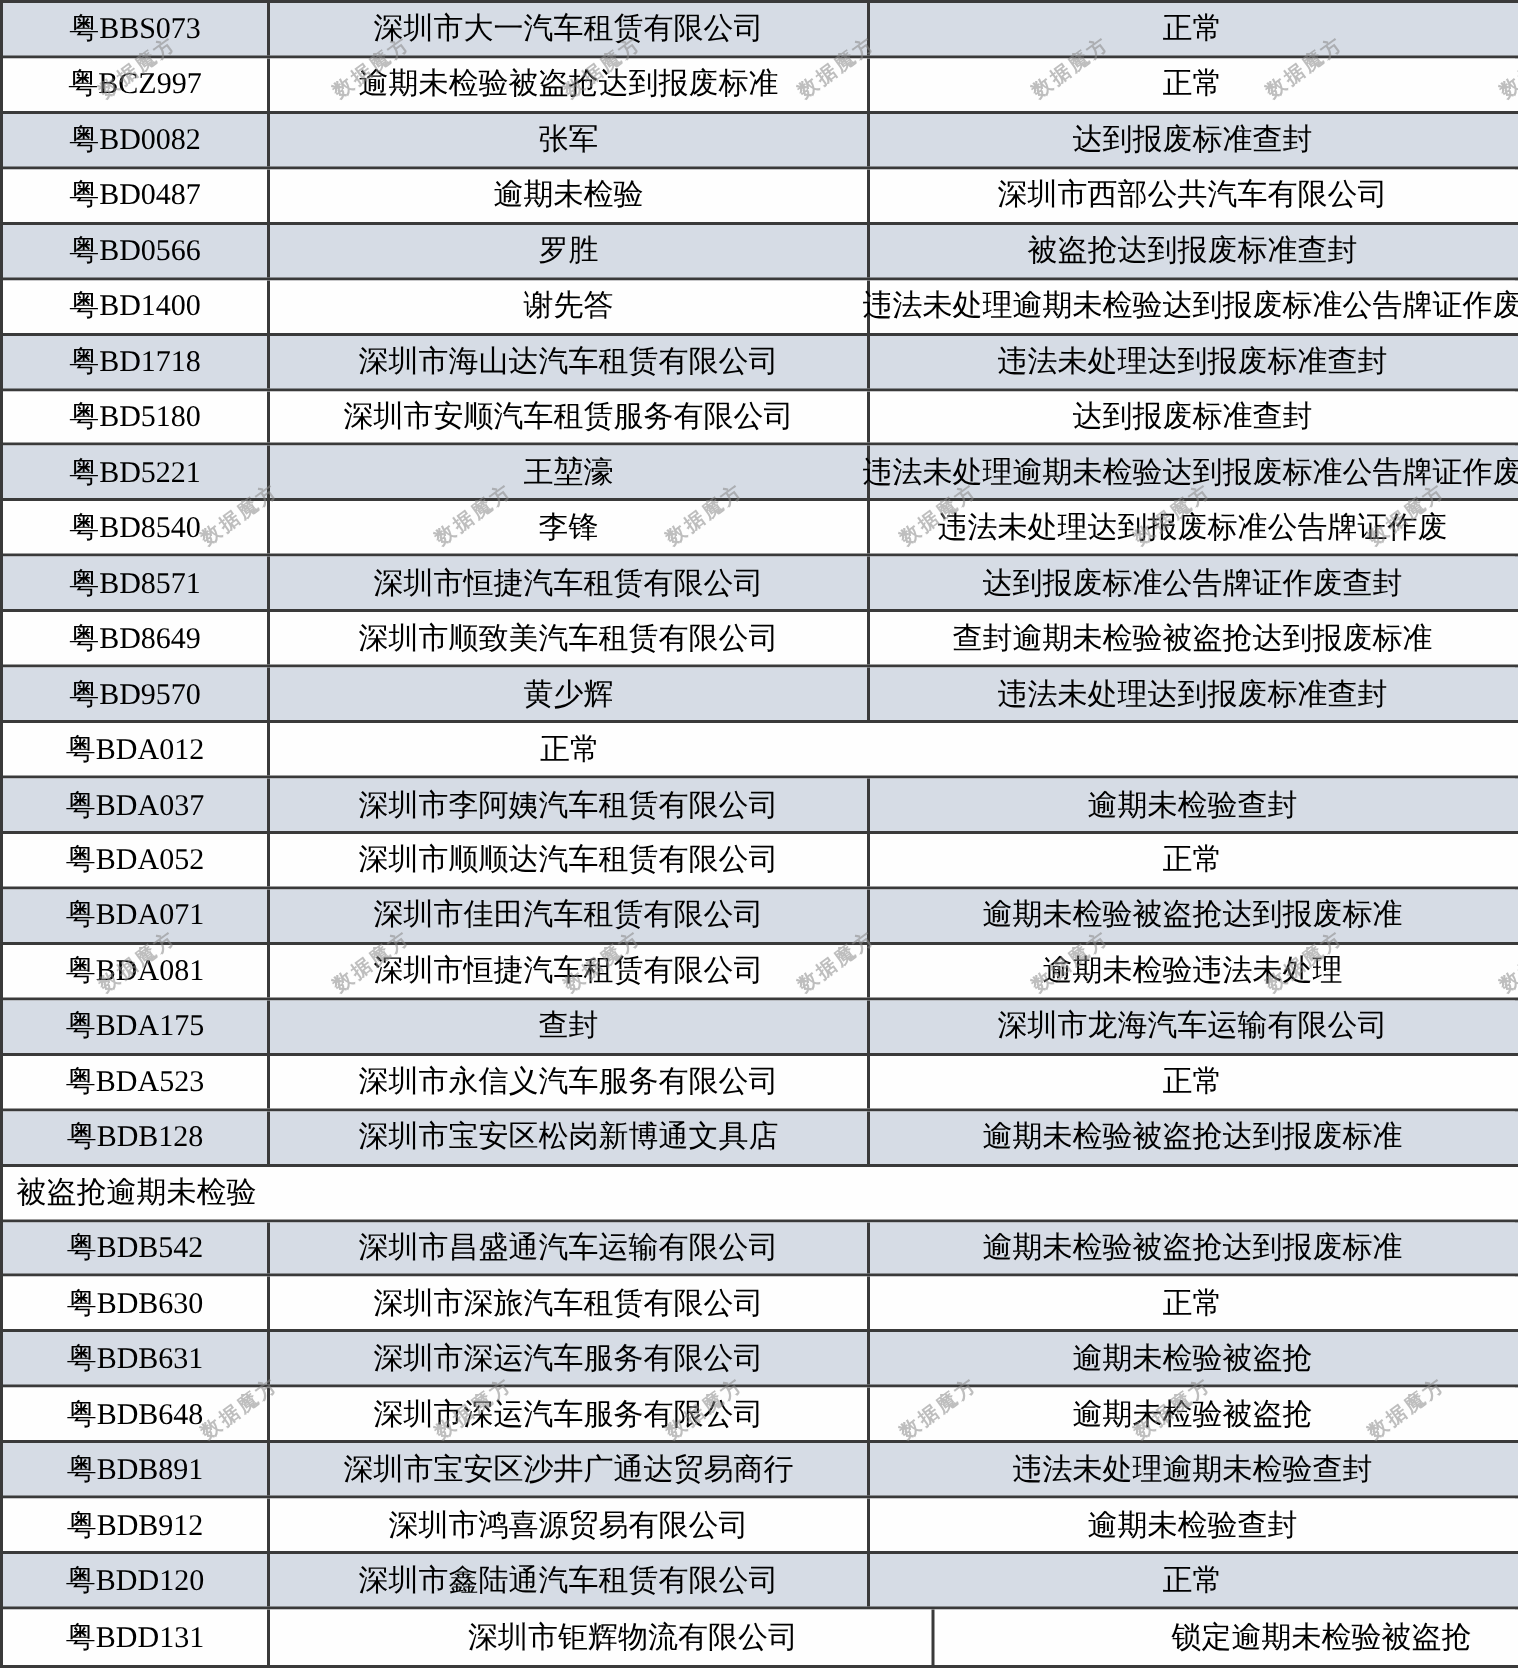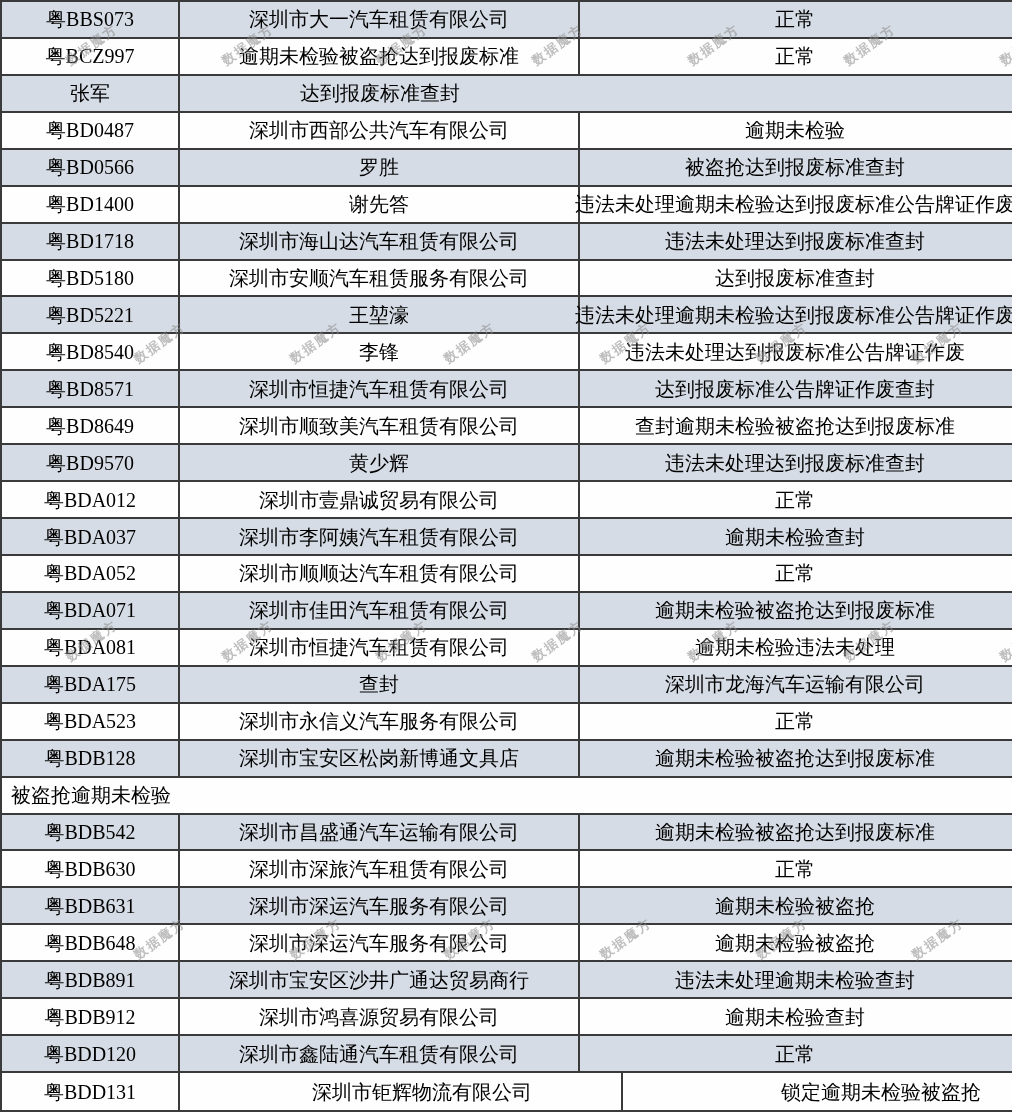--- a/index.html
+++ b/index.html
@@ -66,27 +66,28 @@
     <div class="cell">粤BBS073</div>
     <div class="cell">深圳市大一汽车租赁有限公司</div>
     <div class="cell">正常</div>
   </div>
       <div class="row base">
     <div class="cell">粤BCZ997</div>
     <div class="cell">逾期未检验被盗抢达到报废标准</div>
     <div class="cell">正常</div>
   </div>
       <div class="row alt">
+    <div class="cell">粤BD0082</div>
     <div class="cell">张军</div>
     <div class="cell">达到报废标准查封</div>
   </div>
       <div class="row base">
     <div class="cell">粤BD0487</div>
+    <div class="cell">逾期未检验</div>
     <div class="cell">深圳市西部公共汽车有限公司</div>
-    <div class="cell">逾期未检验</div>
   </div>
       <div class="row alt">
     <div class="cell">粤BD0566</div>
     <div class="cell">罗胜</div>
     <div class="cell">被盗抢达到报废标准查封</div>
   </div>
       <div class="row base">
     <div class="cell">粤BD1400</div>
     <div class="cell">谢先答</div>
     <div class="cell">违法未处理逾期未检验达到报废标准公告牌证作废</div>
@@ -121,21 +122,20 @@
     <div class="cell">深圳市顺致美汽车租赁有限公司</div>
     <div class="cell">查封逾期未检验被盗抢达到报废标准</div>
   </div>
       <div class="row alt">
     <div class="cell">粤BD9570</div>
     <div class="cell">黄少辉</div>
     <div class="cell">违法未处理达到报废标准查封</div>
   </div>
       <div class="row base">
     <div class="cell">粤BDA012</div>
-    <div class="cell">深圳市壹鼎诚贸易有限公司</div>
     <div class="cell">正常</div>
   </div>
       <div class="row alt">
     <div class="cell">粤BDA037</div>
     <div class="cell">深圳市李阿姨汽车租赁有限公司</div>
     <div class="cell">逾期未检验查封</div>
   </div>
       <div class="row base">
     <div class="cell">粤BDA052</div>
     <div class="cell">深圳市顺顺达汽车租赁有限公司</div>

